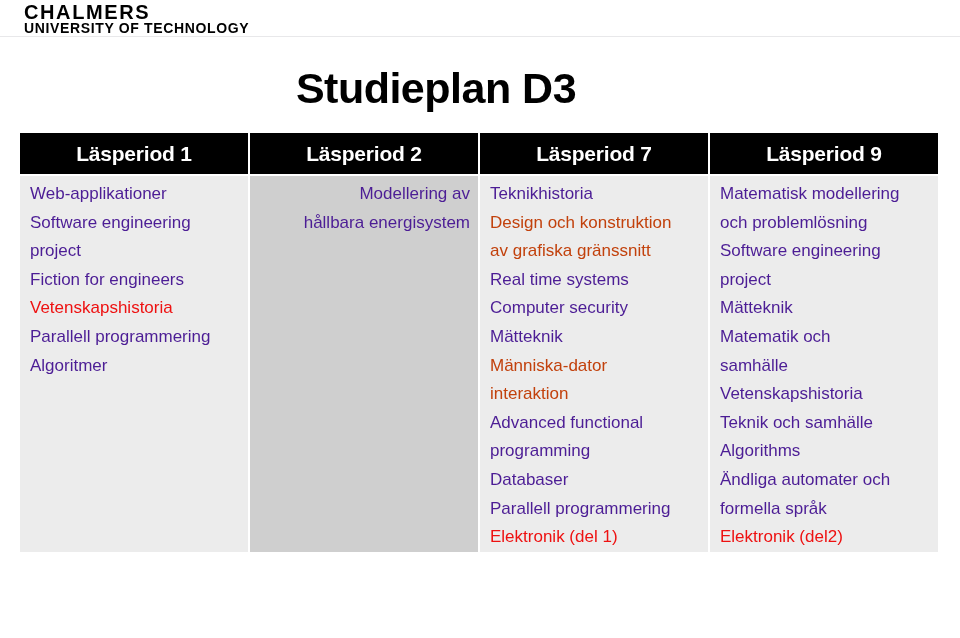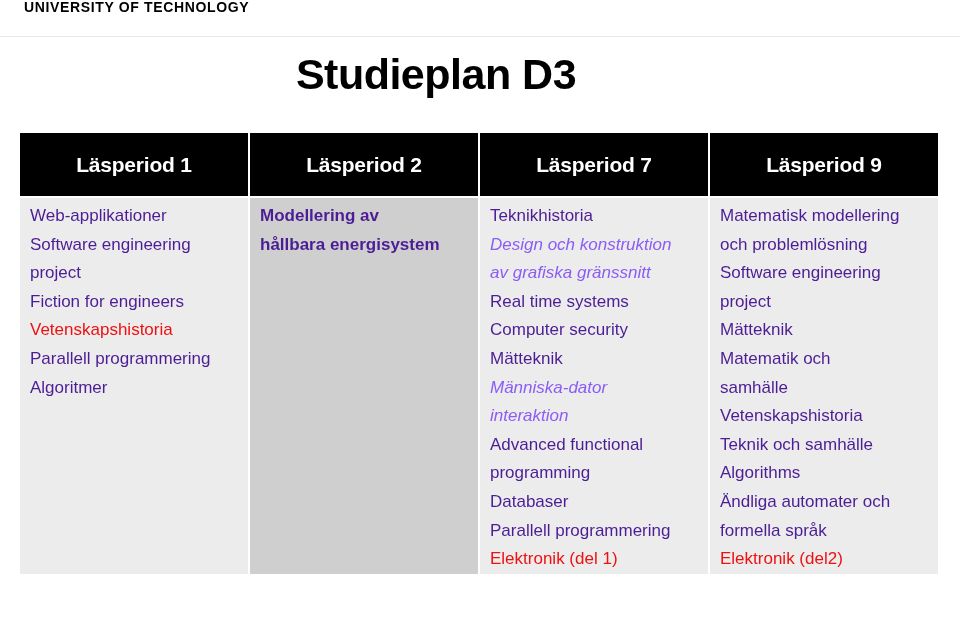--- a/index.html
+++ b/index.html
@@ -47,21 +47,21 @@
     letter-spacing: 0.65px;
     color: #000000;
     line-height: 10px;
     white-space: nowrap;
   }
 
   
   #page-title {
     position: absolute;
     left: 0;
-    top: 46px;
+    top: 60px;
     width: 856px;
     text-align: center;
     font-family: "Liberation Sans", sans-serif;
     font-weight: bold;
     font-size: 43px;
     line-height: 56px;
     color: #000000;
     letter-spacing: -0.5px;
     padding-left: 16px;
     box-sizing: border-box;
@@ -84,21 +84,21 @@
 
   col.c1 { width: 228px; }
   col.c2 { width: 228px; }
   col.c3 { width: 228px; }
   col.c4 { width: 228px; }
 
   
   .period-head {
     background: #000000;
     color: #ffffff;
-    height: 63px;
+    height: 41px;
     text-align: center;
     vertical-align: middle !important;
     font-weight: bold;
     font-size: 21px;
     line-height: 24px;
     letter-spacing: -0.2px;
   }
 
   
   .group-cell {
@@ -129,31 +129,32 @@
     padding: 0;
     list-style: none;
   }
   .list-cell li {
     font-size: 17px;
     line-height: 28.6px;
     color: #4c1d95;
     white-space: pre-line;
   }
   .list-cell li.red      { color: #ee1111; }
-  .list-cell li.redital  { color: #8b5cf6; font-style: italic; }
-  .list-cell li.boldctr  { font-weight: bold; text-align: left; }
+  .list-cell li.redital  { color: #c2410c; }
+  .list-cell li.boldctr  { font-weight: normal; text-align: right; }
 
   
   #plan-table { background: #ffffff; }
 </style>
 </head>
 <body>
 
 <div id="brand-header">
   <div id="brand-logo">
+    <div id="brand-wordmark">CHALMERS</div>
     <div id="brand-subtitle">UNIVERSITY OF TECHNOLOGY</div>
   </div>
 </div>
 
 <div id="page-title">Studieplan D3</div>
 
 <table id="plan-table">
   <colgroup>
     <col class="c1">
       <col class="c2">

